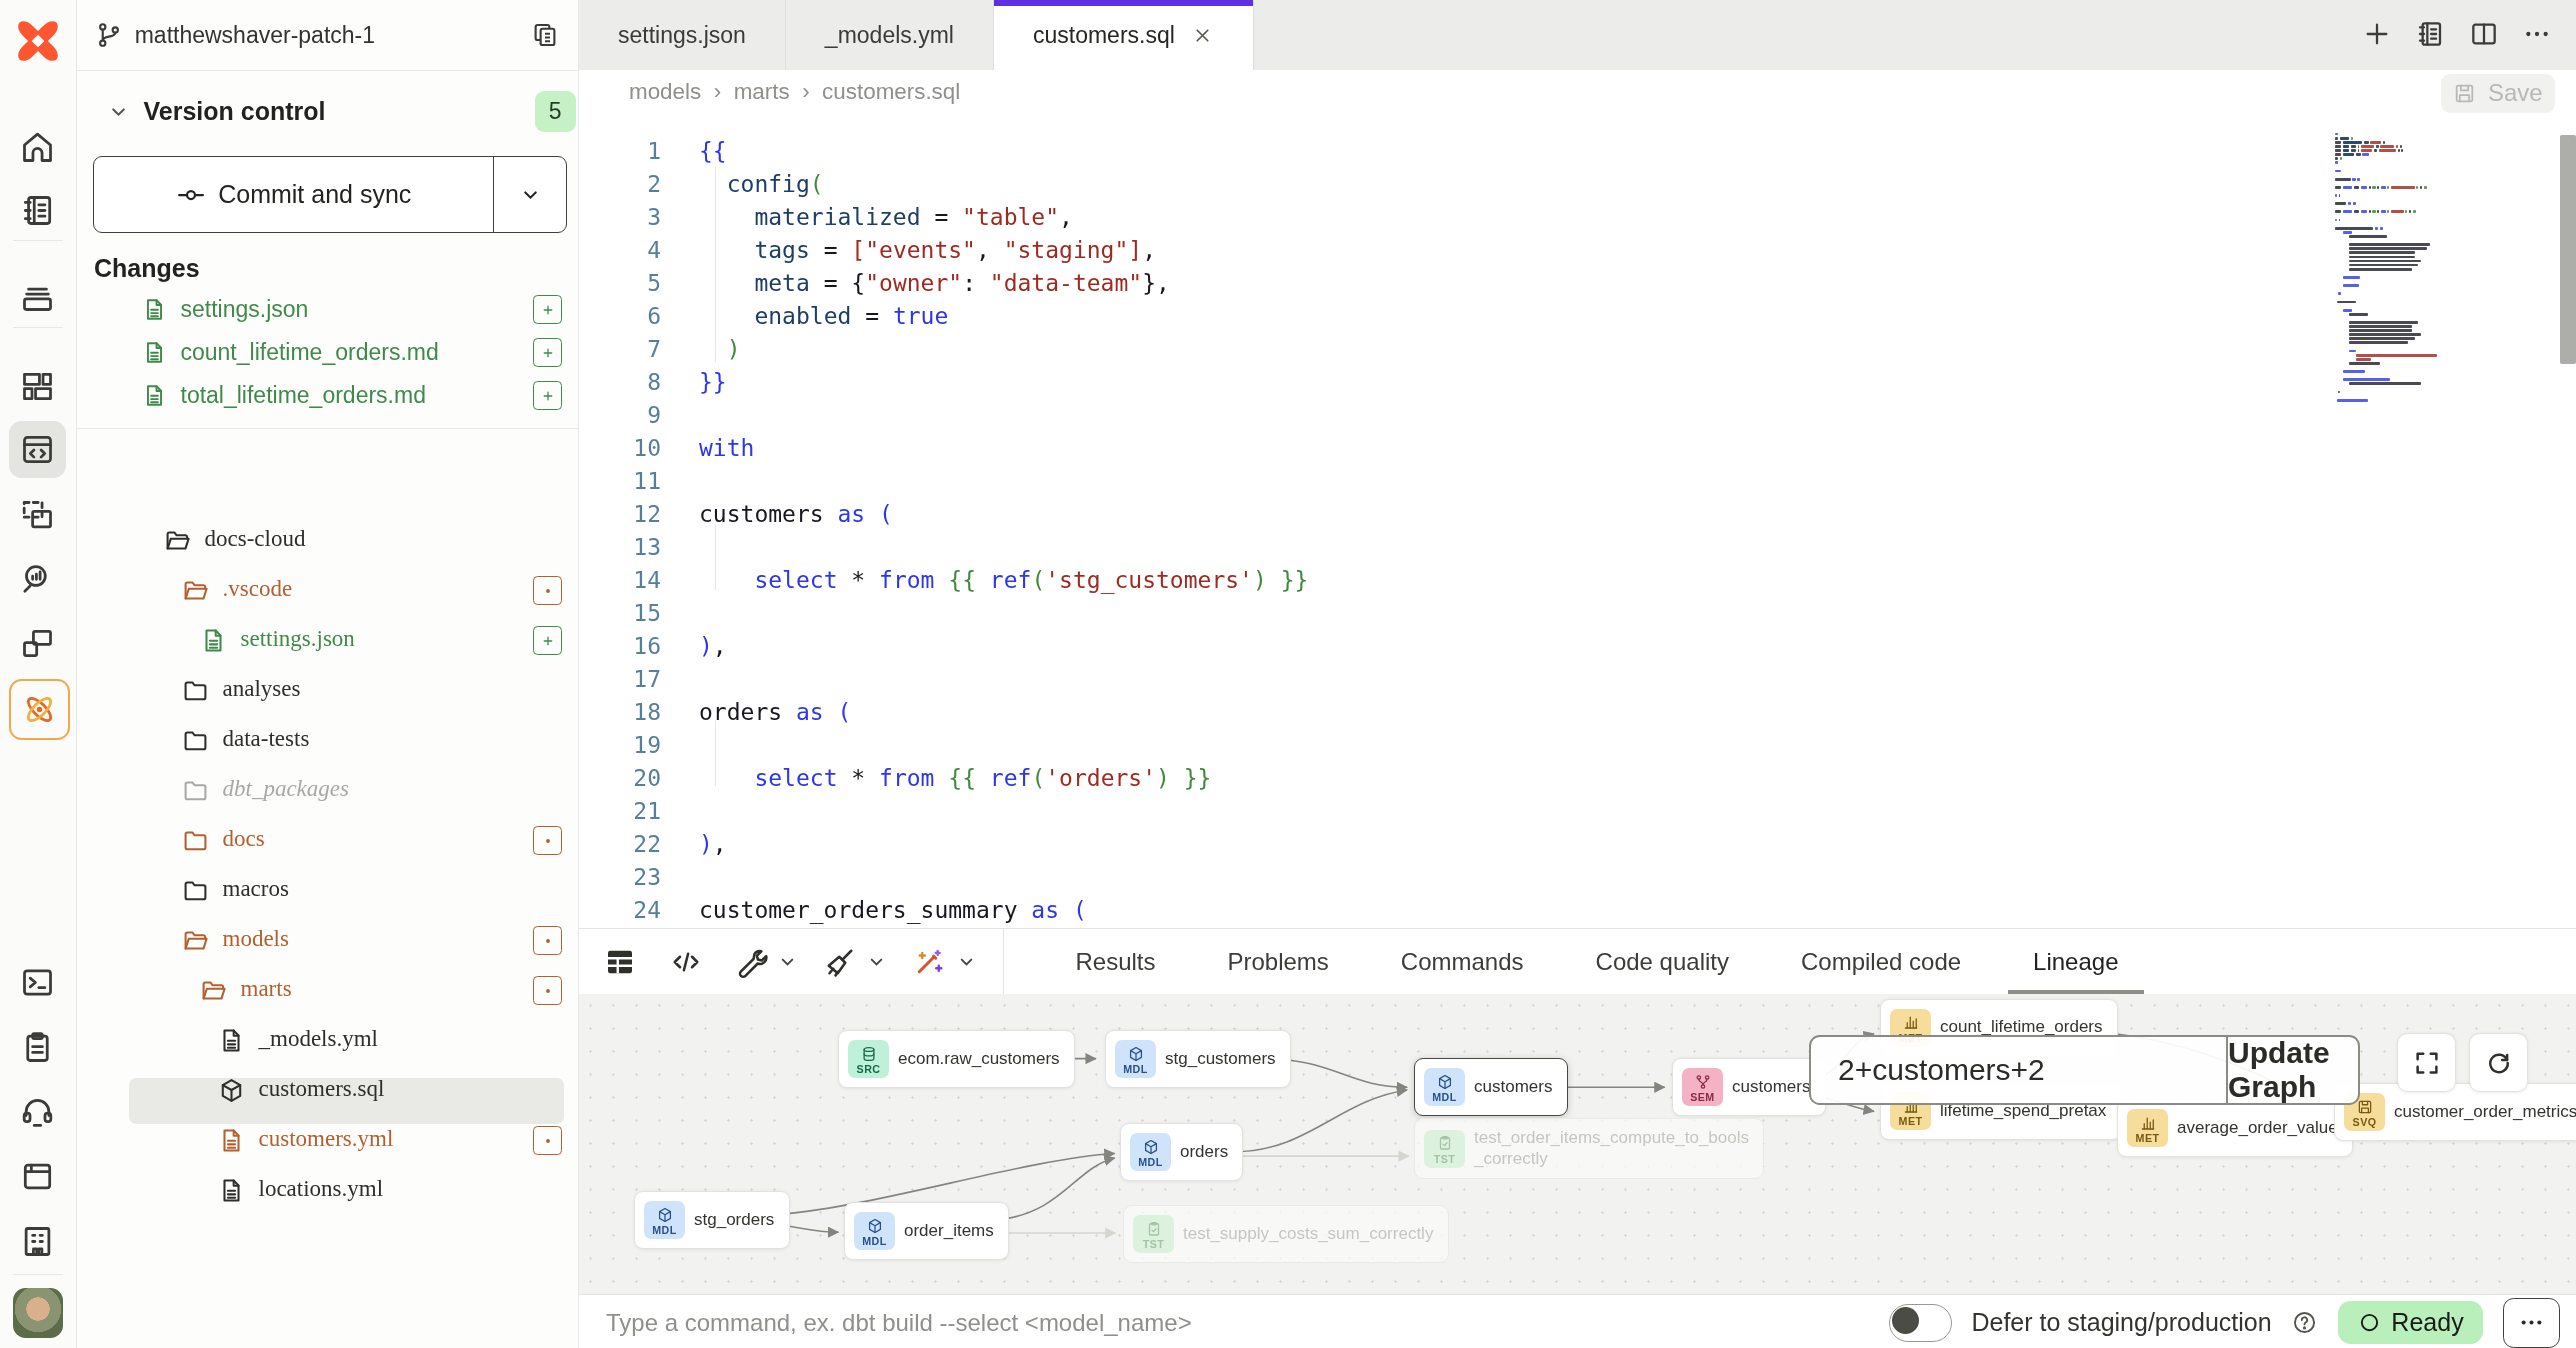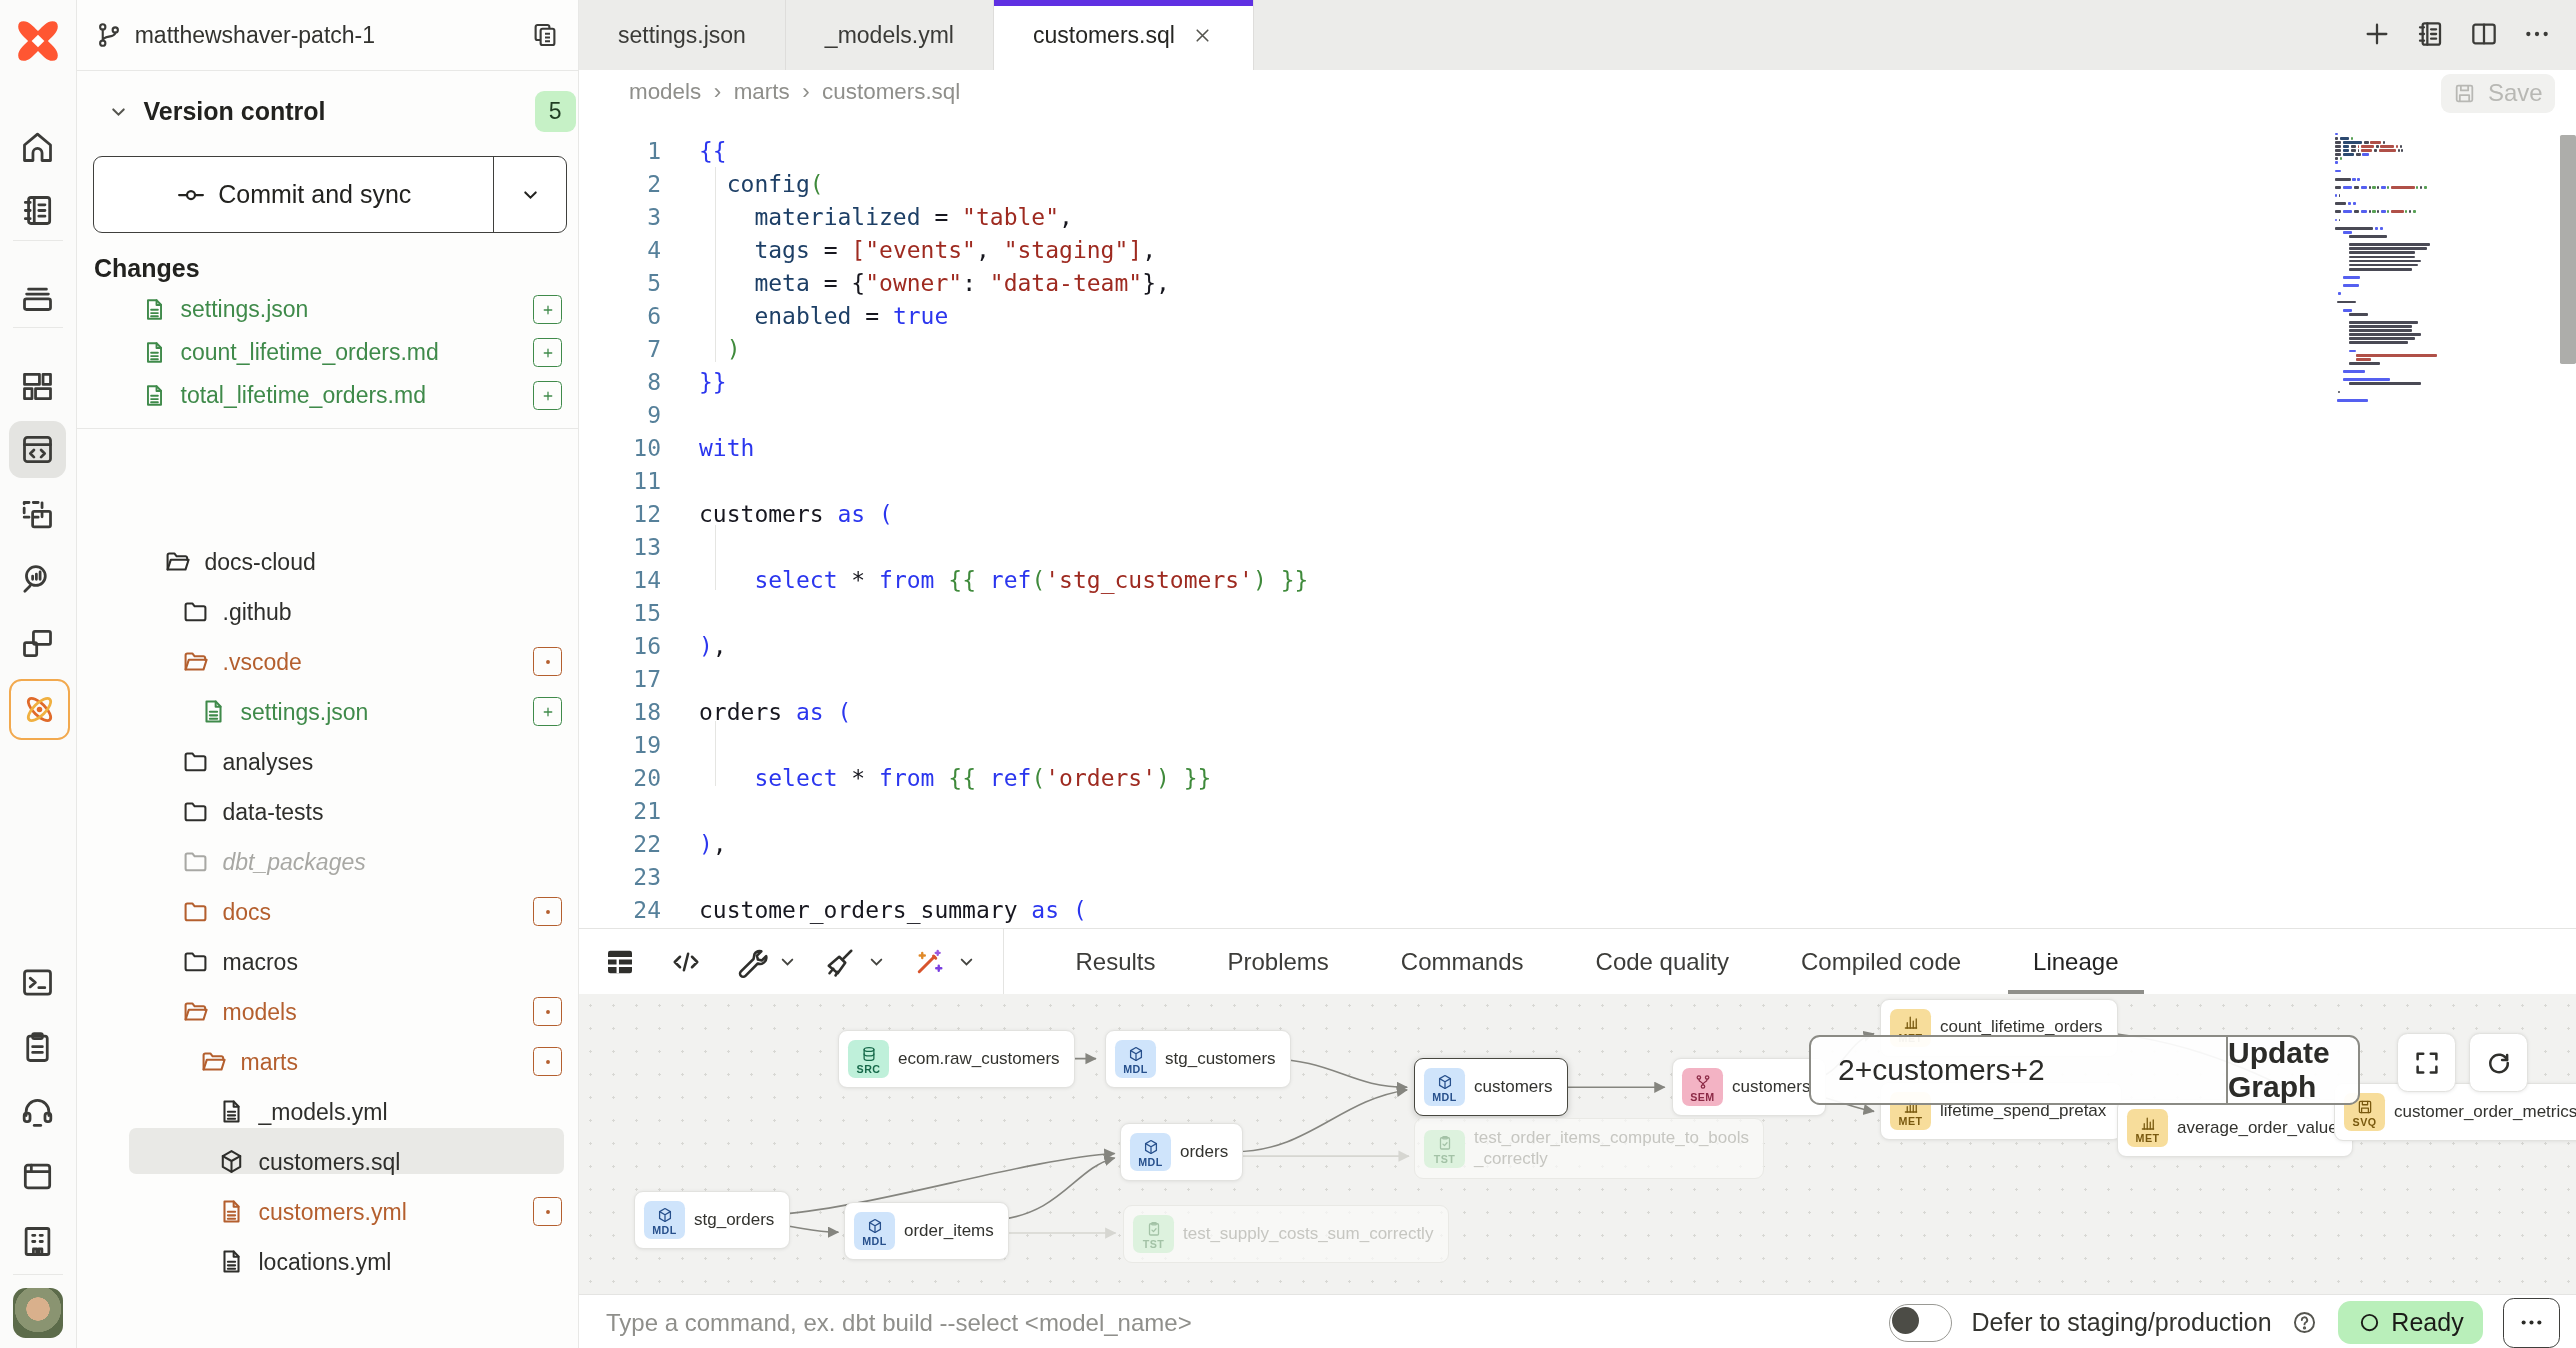--- a/index.html
+++ b/index.html
@@ -33,21 +33,21 @@
   #changes-list{position:absolute;left:0;top:288px;width:100%;}
   .chg-row{height:43px;display:flex;align-items:center;color:#3f8a4a;}
   .chg-row svg{width:27px;height:27px;margin-left:32px;}
   .chg-label{font-size:23px;margin-left:12.5px;flex:1;}
   .badge-box{width:27px;height:27px;border:1.8px solid currentColor;border-radius:4.5px;display:flex;align-items:center;justify-content:center;margin-right:16px;flex:none;}
   .badge-box svg{width:18px;height:18px;margin:0;}
   .sect-div{position:absolute;left:0;width:100%;height:0.9px;background:#e8e8e6;}
   .hdr-icons{display:flex;gap:23px;margin-right:18px;color:#3b3b38;}
   .hdr-icons svg{width:29px;height:29px;}
   #tree{position:absolute;left:0;top:526px;width:100%;}
-  .tree-row{height:50px;display:flex;align-items:flex-end;position:relative;}
+  .tree-row{height:50px;display:flex;align-items:flex-start;position:relative;font-family:Liberation Serif, serif;}
   .tree-row .sel-bg{position:absolute;left:52px;right:14.3px;top:1.8px;bottom:1.8px;background:#e9e9e6;border-radius:7.2px;}
   .tree-ico{width:29px;height:29px;position:relative;flex:none;}
   .tree-label{font-size:23px;margin-left:12.5px;position:relative;flex:1;white-space:nowrap;}
   .tc-default{color:#2e2e2b;} .tc-orange{color:#b45f2e;} .tc-green{color:#3f8a4a;} .tc-muted{color:#a8a8a4;font-style:italic;}
   
   #main{position:absolute;left:579px;top:0;width:1997px;height:1349px;}
   #tabbar{position:absolute;left:0;top:0;width:100%;height:70px;background:#ececea;display:flex;}
   .tab{height:70px;display:flex;align-items:center;justify-content:center;gap:16px;font-size:23px;color:#3a3a37;padding:0 39px;border-right:0.9px solid #dedddb;position:relative;}
   .tab.active{background:#fff;color:#262623;}
   .tab.active::before{content:"";position:absolute;left:0;top:0;width:100%;height:6.3px;background:#5f30e2;}
@@ -322,27 +322,20 @@
 
   <div id="tree">
       <div class="tree-row tc-default">
 
       <span class="tree-ico" style="margin-left:86px"><svg viewBox="0 0 24 24" fill="none" stroke="currentColor" stroke-width="1.7" stroke-linecap="round" stroke-linejoin="round">
             <path d="M3.8 18.7V6.8A1.5 1.5 0 0 1 5.3 5.3h4.1l1.9 2.4h7.2A1.5 1.5 0 0 1 20 9.2v1.3"></path>
             <path d="M6.5 10.5h14.7l-2.6 8.2H3.8z"></path>
           </svg></span>
       <span class="tree-label">docs-cloud</span>
     </div>
-      <div class="tree-row tc-default">
-
-      <span class="tree-ico" style="margin-left:104px"><svg viewBox="0 0 24 24" fill="none" stroke="currentColor" stroke-width="1.7" stroke-linecap="round" stroke-linejoin="round">
-            <path d="M3.8 6.8A1.5 1.5 0 0 1 5.3 5.3h4.1l1.9 2.4h7.4a1.5 1.5 0 0 1 1.5 1.5v8.5a1.5 1.5 0 0 1-1.5 1.5H5.3a1.5 1.5 0 0 1-1.5-1.5z"></path>
-          </svg></span>
-      <span class="tree-label">.github</span>
-    </div>
       <div class="tree-row tc-orange">
 
       <span class="tree-ico" style="margin-left:104px"><svg viewBox="0 0 24 24" fill="none" stroke="currentColor" stroke-width="1.7" stroke-linecap="round" stroke-linejoin="round">
             <path d="M3.8 18.7V6.8A1.5 1.5 0 0 1 5.3 5.3h4.1l1.9 2.4h7.2A1.5 1.5 0 0 1 20 9.2v1.3"></path>
             <path d="M6.5 10.5h14.7l-2.6 8.2H3.8z"></path>
           </svg></span>
       <span class="tree-label">.vscode</span>
         <span class="badge-box" style="color:#b45f2e">
           <svg viewBox="0 0 24 24" fill="currentColor">
             <circle cx="12" cy="12" r="2.6"></circle>

